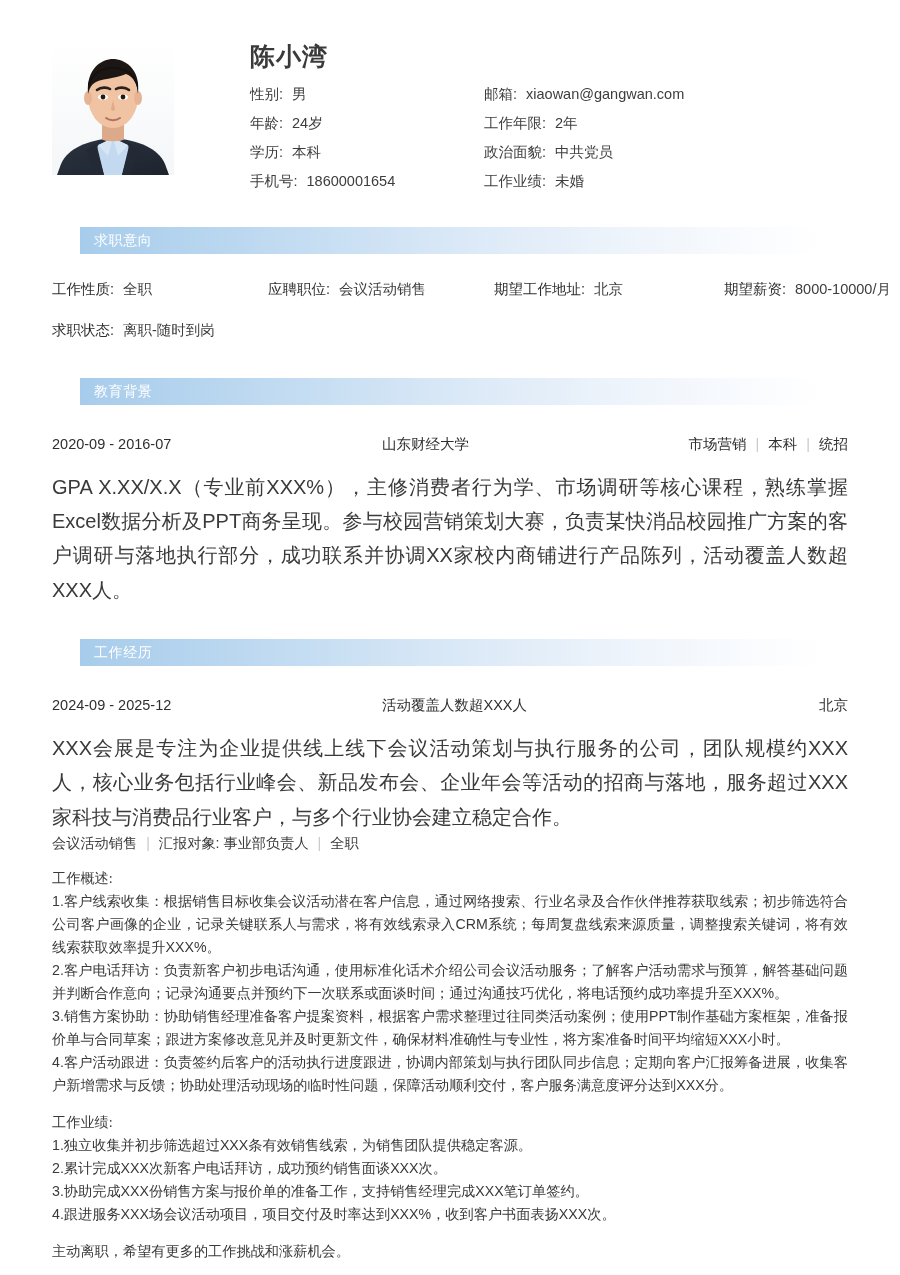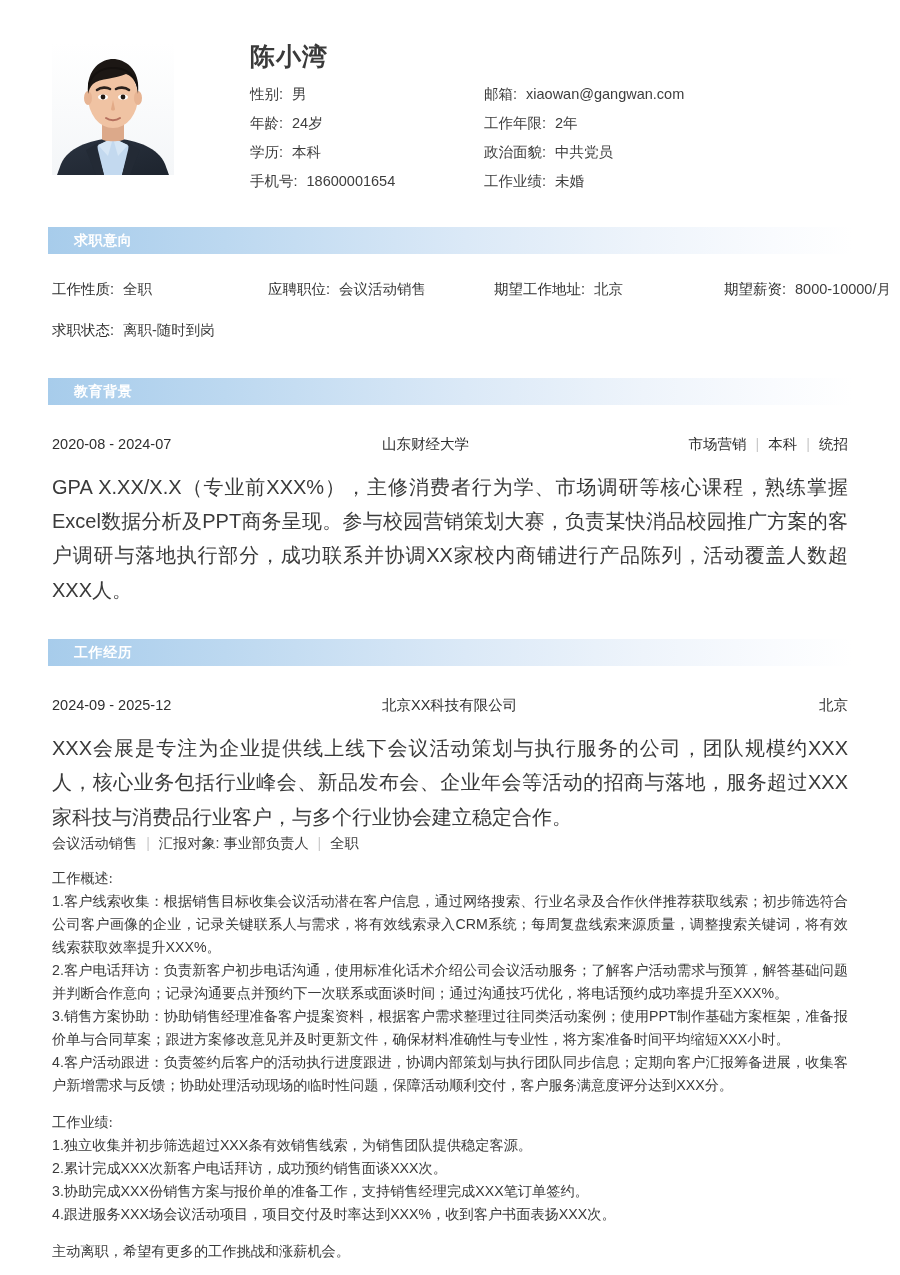--- a/index.html
+++ b/index.html
@@ -62,28 +62,28 @@
     font-size: 14.5px;
     color: #3d3d3d;
     line-height: 1.25;
     white-space: nowrap;
   }
   .info-label { color: #3d3d3d; }
   .info-value { color: #3d3d3d; margin-left: 9px; }
 
   
   .section-bar {
-    margin: 0 48px;
+    margin: 0 80px;
     height: 27px;
     line-height: 27px;
     background: linear-gradient(to right, #a7cceb 0%, #bcd8f0 22%, #dbe9f7 52%, #eef4fb 74%, #f9fbfe 90%, #ffffff 100%);
     color: #ffffff;
     font-size: 14px;
-    font-weight: bold;
-    padding-left: 26px;
+    font-weight: normal;
+    padding-left: 14px;
     box-sizing: border-box;
     letter-spacing: 0.6px;
   }
 
   
   .block {
     margin: 0 52px;
     box-sizing: border-box;
   }
 
@@ -267,38 +267,38 @@
       <span>求职状态:</span><span class="info-value">离职-随时到岗</span>
     </div>
   </div>
 
   <div style="height:38px"></div>
   <div class="section-bar">教育背景</div>
 
   <div style="height:30px"></div>
   <div class="block">
     <div class="edu-row">
-      <div class="edu-date">2020-08 - 2024-07</div>
+      <div class="edu-date">2020-09 - 2016-07</div>
       <div class="edu-school">山东财经大学</div>
       <div class="edu-tags">
         <span>市场营销</span><span class="tag-div">|</span><span>本科</span><span class="tag-div">|</span><span>统招</span>
       </div>
     </div>
     <div class="spacer-16"></div>
     <div class="para">GPA X.XX/X.X（专业前XXX%），主修消费者行为学、市场调研等核心课程，熟练掌握Excel数据分析及PPT商务呈现。参与校园营销策划大赛，负责某快消品校园推广方案的客户调研与落地执行部分，成功联系并协调XX家校内商铺进行产品陈列，活动覆盖人数超XXX人。</div>
   </div>
 
   <div style="height:32px"></div>
   <div class="section-bar">工作经历</div>
 
   <div style="height:30px"></div>
   <div class="block">
     <div class="exp-row">
       <div class="edu-date">2024-09 - 2025-12</div>
-      <div class="edu-school">北京XX科技有限公司</div>
+      <div class="edu-school">活动覆盖人数超XXX人</div>
       <div class="edu-tags">北京</div>
     </div>
 
     <div class="spacer-16"></div>
     <div class="para">XXX会展是专注为企业提供线上线下会议活动策划与执行服务的公司，团队规模约XXX人，核心业务包括行业峰会、新品发布会、企业年会等活动的招商与落地，服务超过XXX家科技与消费品行业客户，与多个行业协会建立稳定合作。</div>
 
     <div class="meta-line">
       <span>会议活动销售</span><span class="tag-div">|</span><span>汇报对象: 事业部负责人</span><span class="tag-div">|</span><span>全职</span>
     </div>
 

